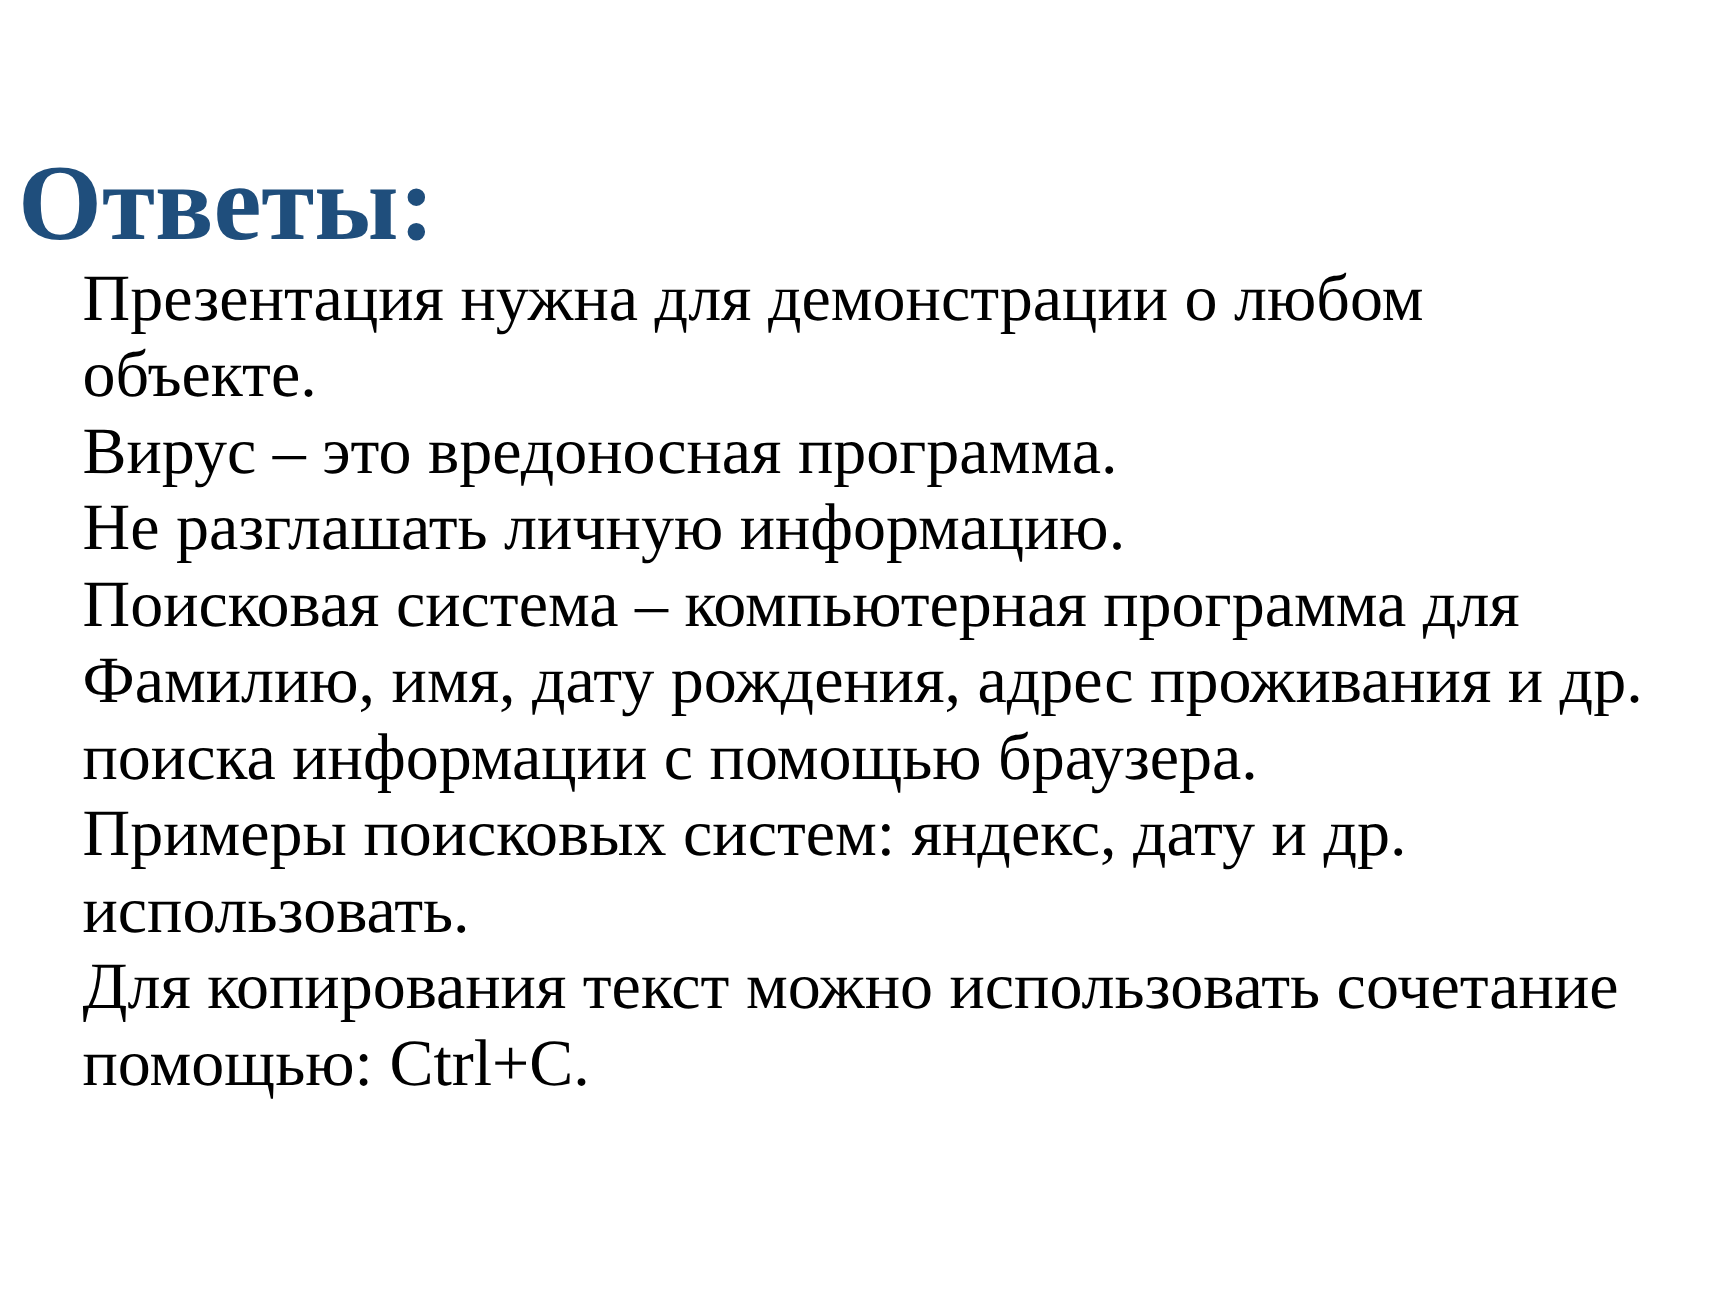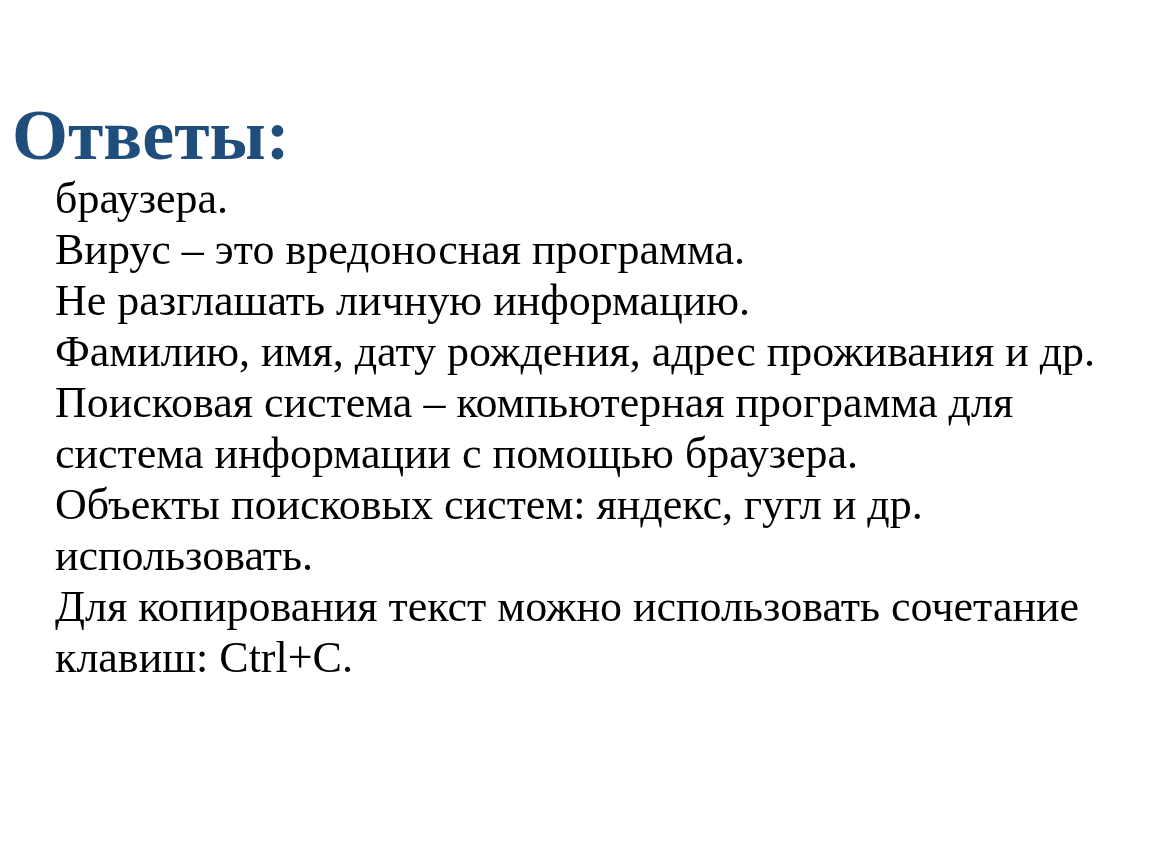--- a/index.html
+++ b/index.html
@@ -48,24 +48,25 @@
     height: 51px;
   }
 </style>
 </head>
 <body>
 
 <div class="page">
   <h1 class="slide-title">Ответы:</h1>
 
   <div class="slide-body">
-    <div class="body-line">браузера.</div>
+    <div class="body-line">Презентация нужна для демонстрации о любом</div>
+    <div class="body-line">объекте.</div>
     <div class="body-line">Вирус – это вредоносная программа.</div>
     <div class="body-line">Не разглашать личную информацию.</div>
+    <div class="body-line">Поисковая система – компьютерная программа для</div>
     <div class="body-line">Фамилию, имя, дату рождения, адрес проживания и др.</div>
-    <div class="body-line">Поисковая система – компьютерная программа для</div>
-    <div class="body-line">система информации с помощью браузера.</div>
-    <div class="body-line">Объекты поисковых систем: яндекс, гугл и др.</div>
+    <div class="body-line">поиска информации с помощью браузера.</div>
+    <div class="body-line">Примеры поисковых систем: яндекс, дату и др.</div>
     <div class="body-line">использовать.</div>
     <div class="body-line">Для копирования текст можно использовать сочетание</div>
-    <div class="body-line">клавиш: Ctrl+C.</div>
+    <div class="body-line">помощью: Ctrl+C.</div>
   </div>
 </div>
 
 </body></html>

